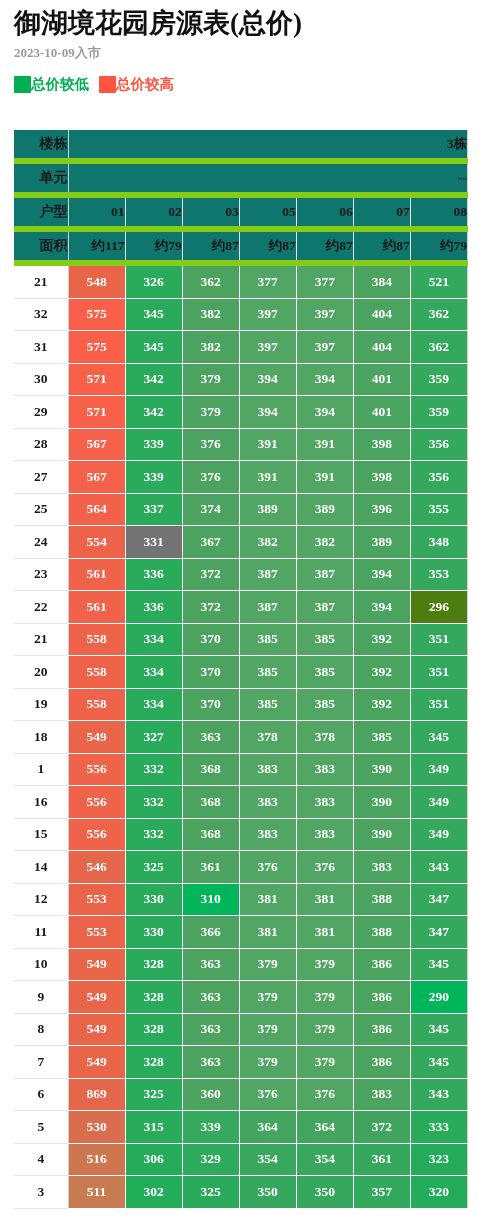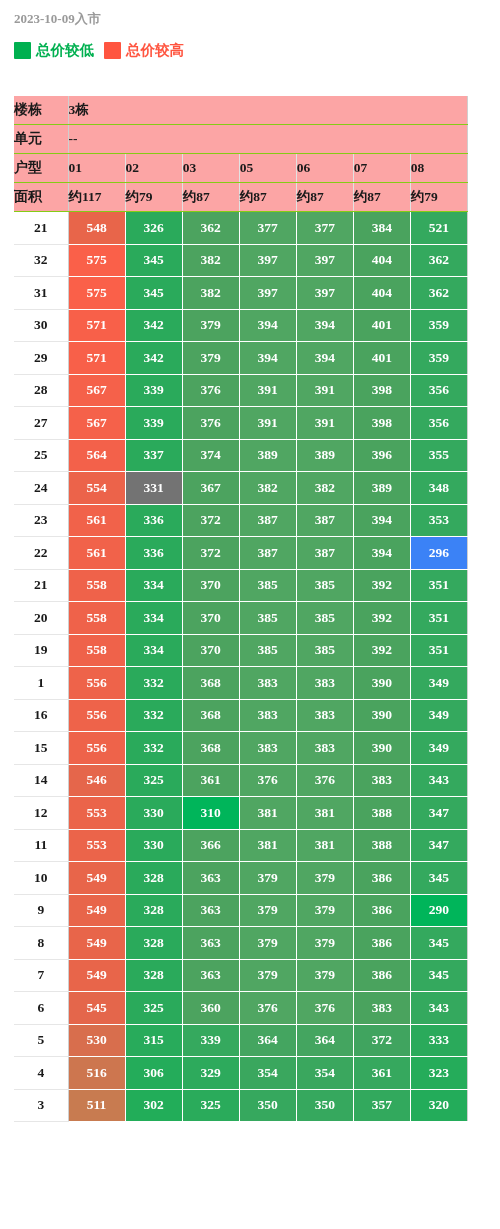--- a/index.html
+++ b/index.html
@@ -30,45 +30,45 @@
     line-height:18px;
     margin-top:4px;
   }
   .legend{
     margin-top:12px;
     display:flex;
     align-items:center;
     gap:10px;
     height:20px;
   }
-  .legend-item{display:flex;align-items:center;gap:5px;}
+  .legend-item{display:flex;align-items:center;}
   .swatch{width:17px;height:17px;display:inline-block;border-radius:1px;}
   .legend-label{font-size:14.5px;font-weight:bold;line-height:17px;}
 
   
   .table-wrap{margin-top:36px;padding-left:14px;}
   table.grid{
     border-collapse:collapse;
     table-layout:fixed;
     width:454px;
     font-family:"Liberation Serif","DejaVu Serif",serif;
   }
   table.grid col.rowlabel{width:54px;}
   table.grid col.datacol{width:57px;}
 
   
   .hcell{
     height:28px;
-    text-align:left;
+    text-align:right;
     vertical-align:middle;
     font-size:13.5px;
     font-weight:bold;
     color:#1a1a1a;
-    background:#fca5a5;
-    border-bottom:1px solid #84cc16;
+    background:#0f766e;
+    border-bottom:6px solid #84cc16;
     border-right:1px solid #e2e2e2;
     padding:0;
   }
   .hcell.rowhead{
     border-right:1px solid #cfcfcf;
     font-size:14px;
   }
   .hcell.lastcol{border-right:1px solid #cfcfcf;}
   .hcell.merged{border-right:1px solid #cfcfcf;}
 
@@ -101,20 +101,21 @@
   .dcell.lastcol{border-right:1px solid #cfcfcf;}
   tr.datarow:last-child .dcell{border-bottom:1px solid #ffffff;}
   tr.datarow:last-child .rcell{border-bottom:1px solid #e6e6e6;}
 </style>
 </head>
 <body>
 
 <div class="page">
 
   <div class="header">
+    <div class="title">御湖境花园房源表(总价)</div>
     <div class="subtitle">2023-10-09入市</div>
     <div class="legend">
       <div class="legend-item">
         <span class="swatch" style="background: rgb(0, 176, 80);"></span>
         <span class="legend-label" style="color: rgb(0, 176, 80);">总价较低</span>
       </div>
       <div class="legend-item">
         <span class="swatch" style="background: rgb(255, 85, 64);"></span>
         <span class="legend-label" style="color: rgb(255, 85, 64);">总价较高</span>
       </div>
@@ -265,21 +266,21 @@
             <td class="dcell lastcol" style="background: rgb(52, 169, 94);">353</td>
           </tr>
           <tr class="datarow">
             <td class="rcell">22</td>
             <td class="dcell" style="background: rgb(241, 98, 74);">561</td>
             <td class="dcell" style="background: rgb(42, 170, 91);">336</td>
             <td class="dcell" style="background: rgb(76, 163, 95);">372</td>
             <td class="dcell" style="background: rgb(80, 166, 98);">387</td>
             <td class="dcell" style="background: rgb(80, 166, 98);">387</td>
             <td class="dcell" style="background: rgb(74, 163, 94);">394</td>
-            <td class="dcell lastcol" style="background: #3b82f6; text-align: center;">296</td>
+            <td class="dcell lastcol" style="background: #4d7c0f; text-align: center;">296</td>
           </tr>
           <tr class="datarow">
             <td class="rcell">21</td>
             <td class="dcell" style="background: rgb(239, 98, 74);">558</td>
             <td class="dcell" style="background: rgb(42, 170, 91);">334</td>
             <td class="dcell" style="background: rgb(76, 163, 95);">370</td>
             <td class="dcell" style="background: rgb(80, 166, 98);">385</td>
             <td class="dcell" style="background: rgb(80, 166, 98);">385</td>
             <td class="dcell" style="background: rgb(74, 163, 94);">392</td>
             <td class="dcell lastcol" style="background: rgb(52, 169, 94);">351</td>
@@ -296,20 +297,30 @@
           </tr>
           <tr class="datarow">
             <td class="rcell">19</td>
             <td class="dcell" style="background: rgb(239, 98, 74);">558</td>
             <td class="dcell" style="background: rgb(42, 170, 91);">334</td>
             <td class="dcell" style="background: rgb(76, 163, 95);">370</td>
             <td class="dcell" style="background: rgb(80, 166, 98);">385</td>
             <td class="dcell" style="background: rgb(80, 166, 98);">385</td>
             <td class="dcell" style="background: rgb(74, 163, 94);">392</td>
             <td class="dcell lastcol" style="background: rgb(52, 169, 94);">351</td>
+          </tr>
+          <tr class="datarow">
+            <td class="rcell">18</td>
+            <td class="dcell" style="background: rgb(232, 101, 74);">549</td>
+            <td class="dcell" style="background: rgb(42, 170, 91);">327</td>
+            <td class="dcell" style="background: rgb(76, 163, 95);">363</td>
+            <td class="dcell" style="background: rgb(80, 166, 98);">378</td>
+            <td class="dcell" style="background: rgb(80, 166, 98);">378</td>
+            <td class="dcell" style="background: rgb(74, 163, 94);">385</td>
+            <td class="dcell lastcol" style="background: rgb(52, 169, 94);">345</td>
           </tr>
           <tr class="datarow">
             <td class="rcell">1</td>
             <td class="dcell" style="background: rgb(238, 99, 74);">556</td>
             <td class="dcell" style="background: rgb(42, 170, 91);">332</td>
             <td class="dcell" style="background: rgb(76, 163, 95);">368</td>
             <td class="dcell" style="background: rgb(80, 166, 98);">383</td>
             <td class="dcell" style="background: rgb(80, 166, 98);">383</td>
             <td class="dcell" style="background: rgb(74, 163, 94);">390</td>
             <td class="dcell lastcol" style="background: rgb(52, 169, 94);">349</td>
@@ -399,21 +410,21 @@
             <td class="dcell" style="background: rgb(232, 101, 74);">549</td>
             <td class="dcell" style="background: rgb(42, 170, 91);">328</td>
             <td class="dcell" style="background: rgb(76, 163, 95);">363</td>
             <td class="dcell" style="background: rgb(80, 166, 98);">379</td>
             <td class="dcell" style="background: rgb(80, 166, 98);">379</td>
             <td class="dcell" style="background: rgb(74, 163, 94);">386</td>
             <td class="dcell lastcol" style="background: rgb(52, 169, 94);">345</td>
           </tr>
           <tr class="datarow">
             <td class="rcell">6</td>
-            <td class="dcell" style="background: rgb(228, 102, 75);">545</td>
+            <td class="dcell" style="background: rgb(228, 102, 75);">869</td>
             <td class="dcell" style="background: rgb(42, 170, 91);">325</td>
             <td class="dcell" style="background: rgb(76, 163, 95);">360</td>
             <td class="dcell" style="background: rgb(80, 166, 98);">376</td>
             <td class="dcell" style="background: rgb(80, 166, 98);">376</td>
             <td class="dcell" style="background: rgb(74, 163, 94);">383</td>
             <td class="dcell lastcol" style="background: rgb(52, 169, 94);">343</td>
           </tr>
           <tr class="datarow">
             <td class="rcell">5</td>
             <td class="dcell" style="background: rgb(216, 110, 77);">530</td>

